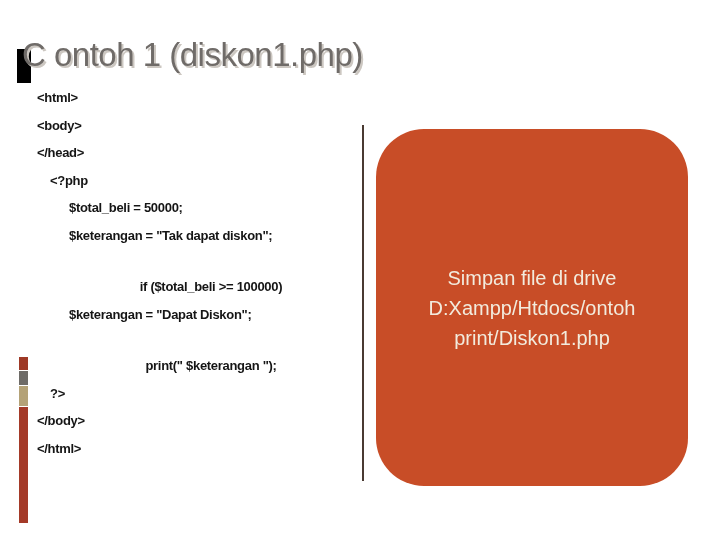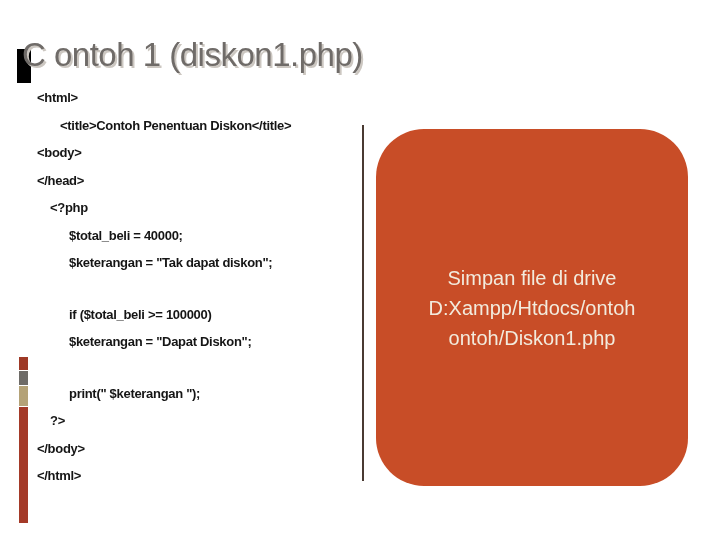--- a/index.html
+++ b/index.html
@@ -34,21 +34,21 @@
   .code-line {
     font-size: 13px; font-weight: 700;
     line-height: 27.5px;
     color: #151515;
     letter-spacing: -0.3px;
     white-space: pre;
   }
   .code-line.ind1 { margin-left: 13px; }
   .code-line.ind2 { margin-left: 23px; }
   .code-line.ind3 { margin-left: 32px; }
-  .code-line.gap  { margin-top: 24px; }
+  .code-line.gap  { margin-top: 24px; text-align: center; }
 
   
   .accent-bar { position: absolute; left: 19px; top: 357px; width: 9px; }
   .accent-seg { width: 9px; margin-bottom: 1px; }
   .seg-maroon { height: 13px; background: #9E3926; }
   .seg-gray   { height: 14px; background: #6E6B67; }
   .seg-tan    { height: 20px; background: #B4A277; }
   .seg-red    { height: 116px; background: #A43A28; margin-bottom: 0; }
 
   
@@ -80,29 +80,28 @@
 
   <div class="title-bullet"></div>
 
   <h1 class="slide-title">C ontoh 1 (diskon1.php)</h1>
 
   <div class="code-block">
 
       <div class="code-line ind0">&lt;html&gt;</div>
 
 
-      <div class="code-line ind2">&lt;title&gt;Contoh Penentuan Diskon&lt;/title&gt;</div>
 
       <div class="code-line ind0">&lt;body&gt;</div>
 
       <div class="code-line ind0">&lt;/head&gt;</div>
 
       <div class="code-line ind1">&lt;?php</div>
 
-      <div class="code-line ind3">$total_beli = 40000;</div>
+      <div class="code-line ind3">$total_beli = 50000;</div>
 
       <div class="code-line ind3">$keterangan = "Tak dapat diskon";</div>
 
       <div class="code-line ind3 gap">if ($total_beli &gt;= 100000)</div>
 
       <div class="code-line ind3">$keterangan = "Dapat Diskon";</div>
 
       <div class="code-line ind3 gap">print(" $keterangan ");</div>
 
       <div class="code-line ind1">?&gt;</div>
@@ -121,16 +120,16 @@
 
   <div class="vertical-divider"></div>
 
   <div class="note-box">
 
       <div class="note-line">Simpan file di drive</div>
 
       <div class="note-line">D:Xampp/Htdocs/ontoh</div>
 
 
-      <div class="note-line">ontoh/Diskon1.php</div>
+      <div class="note-line">print/Diskon1.php</div>
     </div>
 
 </div>
 
 </body></html>

